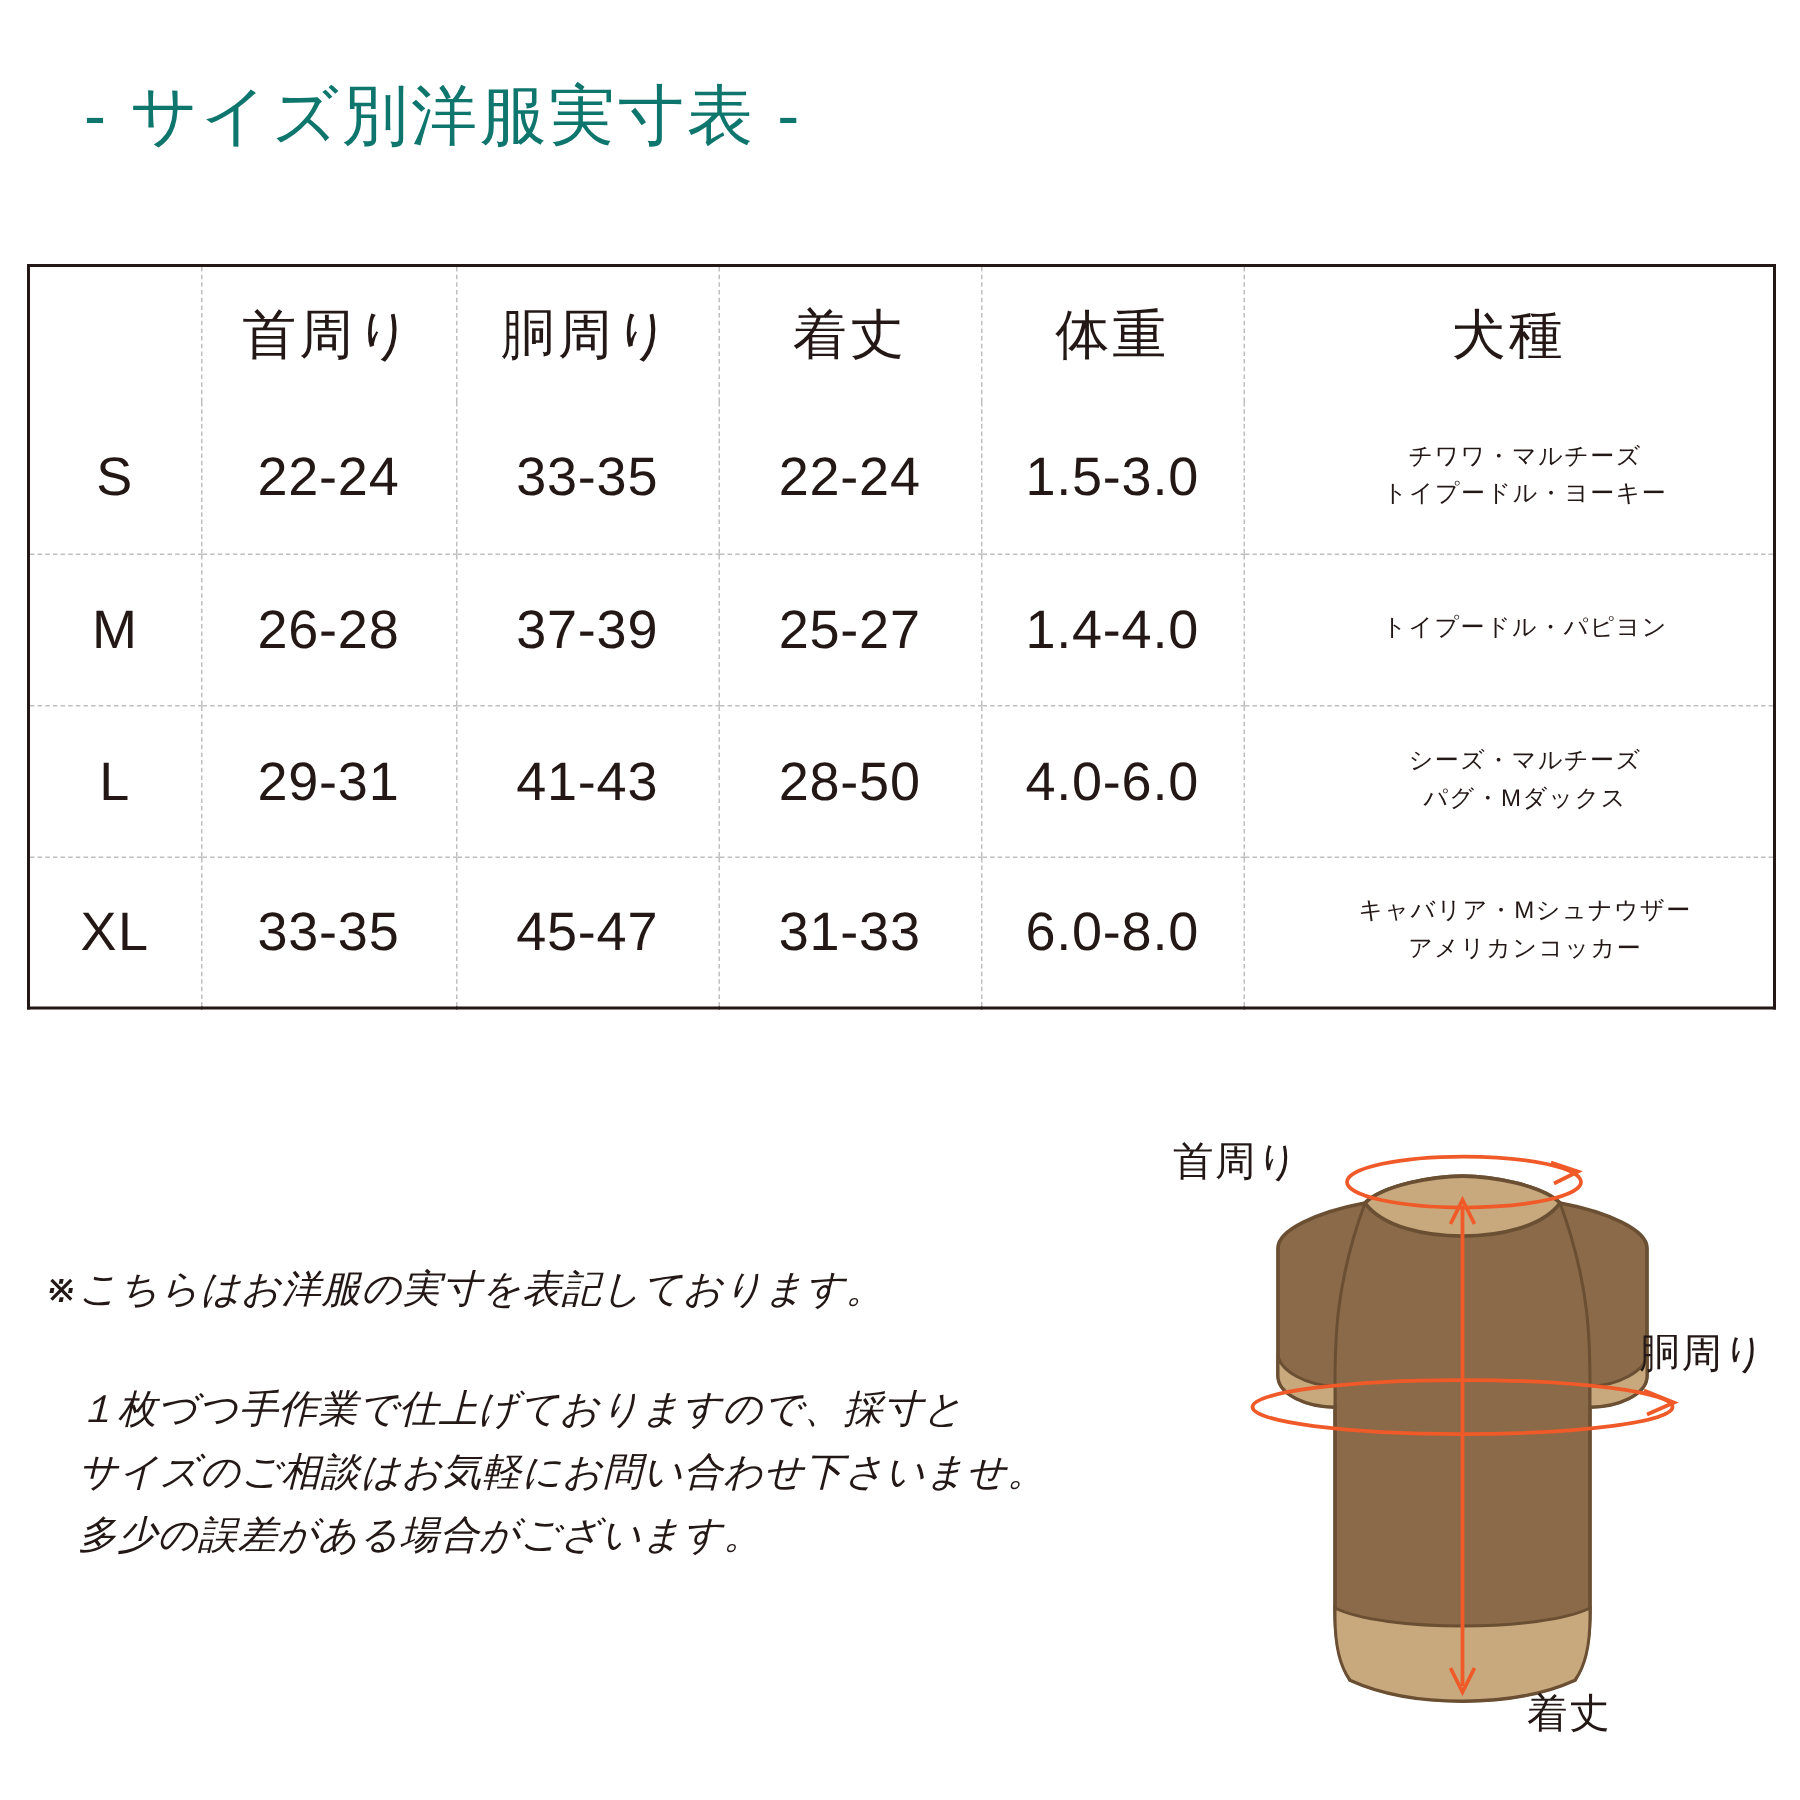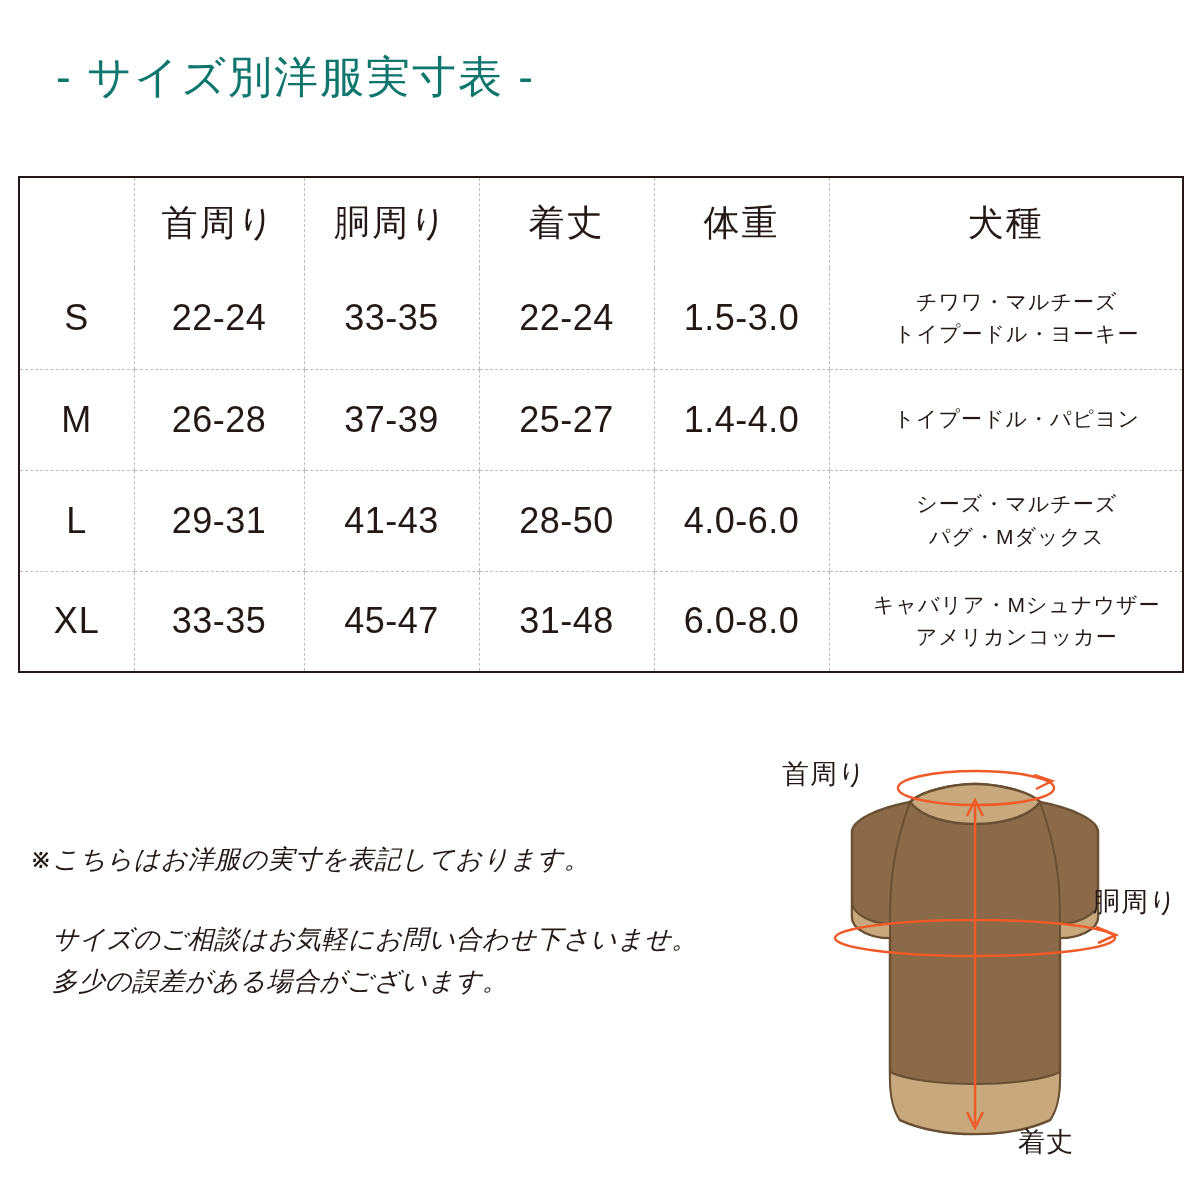--- a/index.html
+++ b/index.html
@@ -71,21 +71,21 @@
 
   .cell-size {
     font-size: 36px;
     letter-spacing: 1px;
   }
   .cell-num {
     font-size: 36px;
     letter-spacing: 0.5px;
   }
   .cell-breed {
-    font-size: 21px;
+    font-size: 16px;
     text-align: left;
     padding-left: 22px !important;
     line-height: 1.55;
     letter-spacing: 1px;
   }
   .cell-breed span { display: block; }
 
   
   .notes {
     position: absolute;
@@ -177,35 +177,36 @@
       <td class="cell-num">4.0-6.0</td>
       <td class="cell-breed">
         <span>シーズ・マルチーズ</span>
         <span>パグ・Mダックス</span>
       </td>
     </tr>
     <tr>
       <td class="cell-size">XL</td>
       <td class="cell-num">33-35</td>
       <td class="cell-num">45-47</td>
-      <td class="cell-num">31-48</td>
+      <td class="cell-num">31-33</td>
       <td class="cell-num">6.0-8.0</td>
       <td class="cell-breed">
         <span>キャバリア・Mシュナウザー</span>
         <span>アメリカンコッカー</span>
       </td>
     </tr>
   </tbody>
 </table>
 
 <div class="notes">
   <p class="para">
     <span class="line">※こちらはお洋服の実寸を表記しております。</span>
   </p>
   <p class="para">
+    <span class="line indent">１枚づつ手作業で仕上げておりますので、採寸と</span>
     <span class="line indent">サイズのご相談はお気軽にお問い合わせ下さいませ。</span>
     <span class="line indent">多少の誤差がある場合がございます。</span>
   </p>
 </div>
 
 <div class="diagram">
   <svg width="430" height="440" viewBox="0 0 430 440">
 
     <path d="M92,90
              C92,78 118,66 150,60

